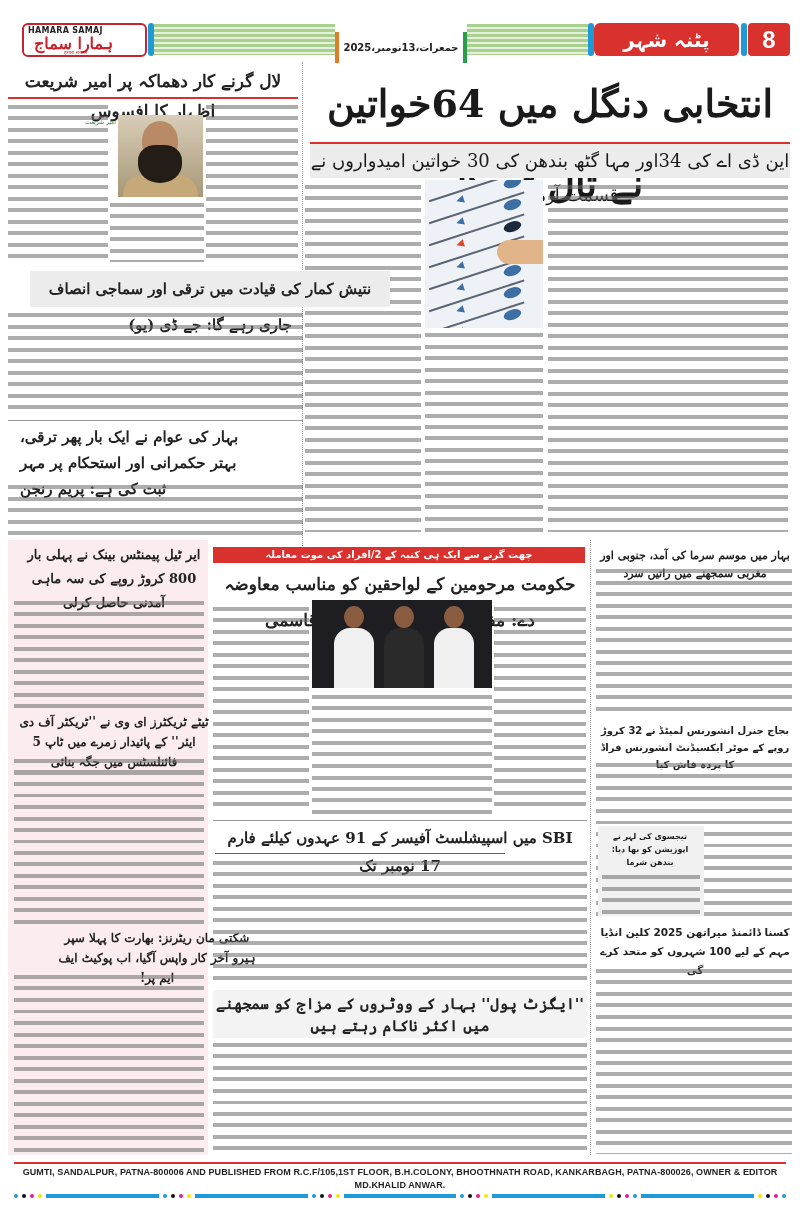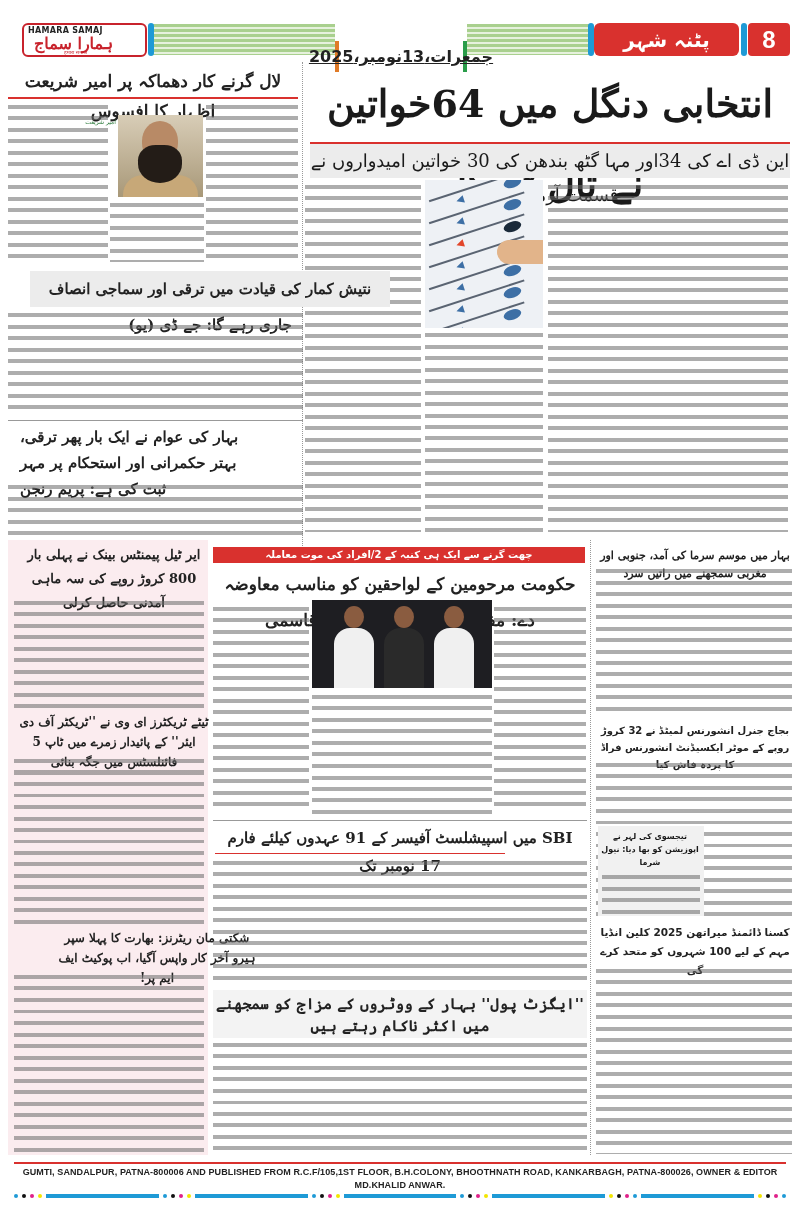--- a/index.html
+++ b/index.html
@@ -7,21 +7,21 @@
   body { font-family: "DejaVu Sans", sans-serif; color: #222; position: relative; }
   .abs { position: absolute; }
   .logo { left: 22px; top: 23px; width: 125px; height: 34px; border: 2px solid #c8232c; border-radius: 6px; background: #fff; }
   .logo-en { position: absolute; left: 4px; top: 1px; font-size: 8px; font-weight: bold; color: #222; letter-spacing: 0.3px; }
   .logo-ur { position: absolute; left: 10px; top: 9px; font-size: 16px; font-weight: bold; color: #c8232c; font-family: "DejaVu Serif", serif; }
   .logo-sub { position: absolute; left: 40px; bottom: 0px; font-size: 5px; color: #c8232c; }
   .stripe-band { top: 24px; height: 31px; background: repeating-linear-gradient(to bottom, #a9d08e 0px, #a9d08e 3px, #e6f1dd 3px, #e6f1dd 5px); }
   .stripe-left { left: 150px; width: 185px; }
   .stripe-right { left: 467px; width: 125px; }
   .blue-tab { background: #1e9ad6; top: 23px; height: 33px; width: 6px; border-radius: 3px; }
-  .date-box { left: 335px; top: 41px; width: 132px; height: 31px; background: #fff; border-left: 4px solid #e07b28; border-right: 4px solid #2a9d4a; display: flex; align-items: center; justify-content: center; font-size: 16px; font-weight: bold; text-decoration: underline; }
+  .date-box { left: 335px; top: 32px; width: 132px; height: 31px; background: #fff; border-left: 4px solid #e07b28; border-right: 4px solid #2a9d4a; display: flex; align-items: center; justify-content: center; font-size: 10px; font-weight: bold; }
   .section-box { left: 594px; top: 23px; width: 145px; height: 33px; background: #d9312e; border-radius: 6px; color: #fff; font-size: 20px; font-weight: bold; display: flex; align-items: center; justify-content: center; }
   .page-num { left: 748px; top: 23px; width: 42px; height: 33px; background: #d9312e; border-radius: 4px; color: #fff; font-size: 24px; font-weight: bold; display: flex; align-items: center; justify-content: center; font-family: "Liberation Sans", sans-serif; }
 
   
   .hl-main { left: 310px; top: 64px; width: 480px; height: 80px; font-family: "DejaVu Serif", serif; font-size: 38px; font-weight: bold; color: #1a1a1a; direction: rtl; text-align: center; line-height: 80px; }
   .red-rule { height: 2px; background: #d9312e; }
   .hl-sub { left: 310px; top: 144px; width: 480px; height: 34px; background: #ececec; font-family: "DejaVu Serif", serif; font-size: 18px; color: #1a1a1a; direction: rtl; text-align: center; line-height: 34px; }
   .hl-side { left: 8px; top: 66px; width: 290px; height: 30px; font-family: "DejaVu Serif", serif; font-size: 17px; font-weight: bold; direction: rtl; text-align: center; line-height: 30px; }
 
   
@@ -180,21 +180,21 @@
 
 <div class="abs kisna-head">کسنا ڈائمنڈ میراتھن 2025 کلین انڈیا مہم کے لیے 100 شہروں کو متحد کرے گی</div>
 <div class="abs txt lines" style="left:596px;top:966px;width:196px;height:188px;"></div>
 
 <div class="abs hrule" style="left:213px;top:820px;width:374px;"></div>
 <div class="abs sbi-head">SBI میں اسپیشلسٹ آفیسر کے 91 عہدوں کیلئے فارم 17 نومبر تک</div>
 <div class="abs red-rule" style="left:215px;top:853px;width:290px;height:1px;"></div>
 <div class="abs txt lines" style="left:213px;top:858px;width:374px;height:128px;"></div>
 
 <div class="abs" style="left:598px;top:826px;width:106px;height:90px;background:#f1f1f1;"></div>
-<div class="abs tejash-head">تیجسوی کی لہر نے اپوزیشن کو بھا دیا: نیول شرما</div>
+<div class="abs tejash-head">تیجسوی کی لہر نے اپوزیشن کو بھا دیا: بندھن شرما</div>
 <div class="abs txt lines" style="left:602px;top:872px;width:98px;height:42px;"></div>
 
 <div class="abs" style="left:213px;top:990px;width:374px;height:48px;background:#f3f3f3;"></div>
 <div class="abs exit-head">''ایگزٹ پول'' بہار کے ووٹروں کے مزاج کو سمجھنے میں اکثر ناکام رہتے ہیں</div>
 <div class="abs txt lines" style="left:213px;top:1040px;width:374px;height:115px;"></div>
 
 <div class="abs footer-rule"></div>
 <div class="abs imprint">
   <div>GUMTI, SANDALPUR, PATNA-800006 AND PUBLISHED FROM R.C.F/105,1ST FLOOR, B.H.COLONY, BHOOTHNATH ROAD, KANKARBAGH, PATNA-800026, OWNER &amp; EDITOR MD.KHALID ANWAR.</div>
 </div>

